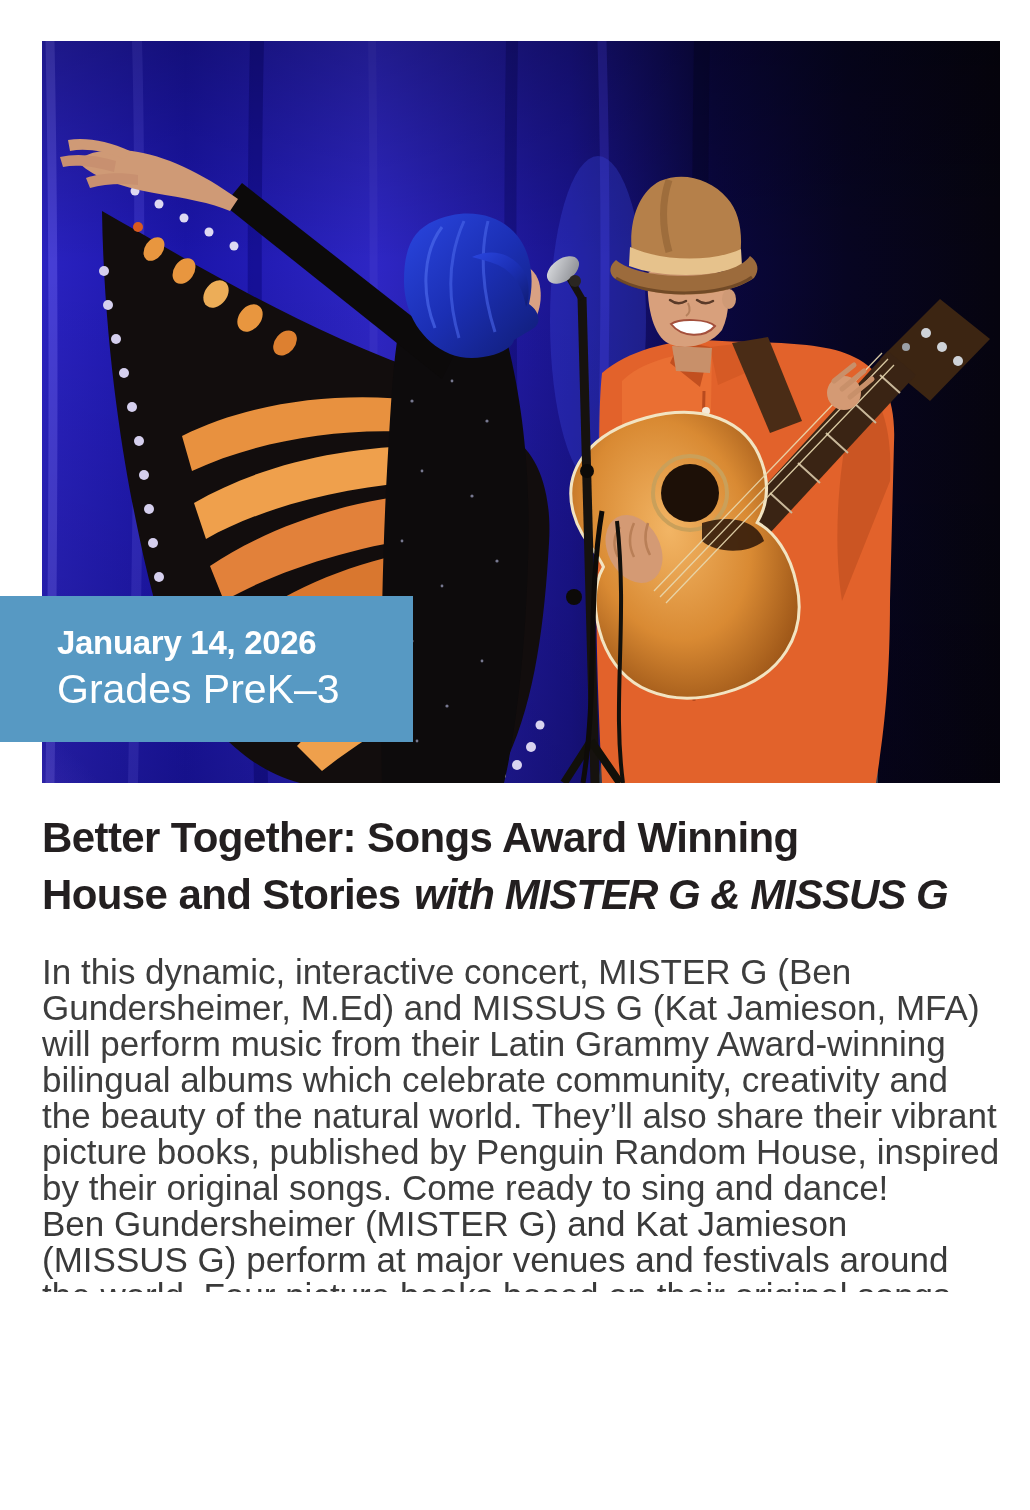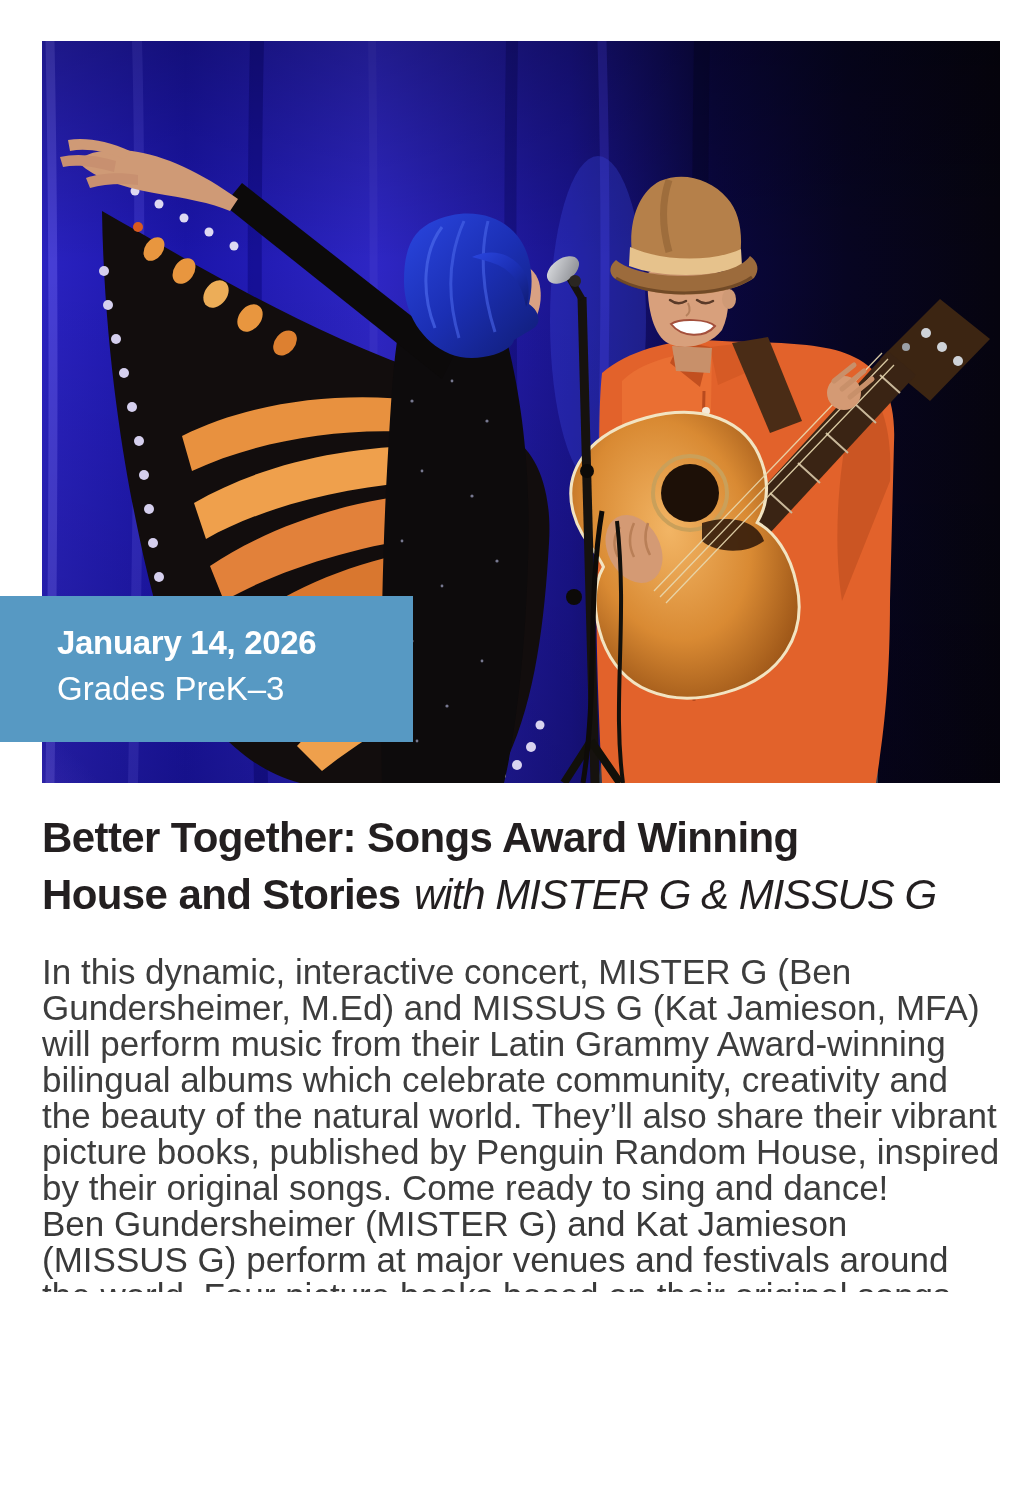--- a/index.html
+++ b/index.html
@@ -3,24 +3,24 @@
 <meta charset="utf-8">
 <style>
   html,body{margin:0;padding:0;background:#ffffff;}
   .page{position:relative;width:1030px;height:1292px;background:#ffffff;overflow:hidden;
         font-family:"Liberation Sans", sans-serif;}
   .photo{position:absolute;left:42px;top:41px;width:958px;height:742px;overflow:hidden;}
   .photo svg{display:block;width:958px;height:742px;}
   .badge{position:absolute;left:0;top:596px;width:413px;height:146px;background:#5799c3;
          box-sizing:border-box;padding:24px 0 0 57px;color:#ffffff;}
   .badge .date{font-size:33px;font-weight:bold;line-height:46px;letter-spacing:-0.3px;}
-  .badge .grades{font-size:33px;font-weight:normal;line-height:46px;}
+  .badge .grades{font-size:41px;font-weight:normal;line-height:46px;}
   .title{position:absolute;left:42px;top:809px;width:956px;color:#231f20;
          font-size:42px;line-height:57px;font-weight:bold;letter-spacing:-0.6px;}
-  .title .t-italic{font-style:italic;font-weight:normal;margin-left:0.32em;letter-spacing:-1px;}
+  .title .t-italic{font-style:italic;font-weight:bold;margin-left:0.32em;letter-spacing:-1px;}
   .para{position:absolute;left:42px;width:958px;color:#3d3d3d;font-size:35px;line-height:36px;}
   .para.p1{top:954px;}
   .para.p2{top:1206px;color:#3a3a3a;}
 </style>
 </head>
 <body>
 
 <div class="page">
 
   <div class="photo">

